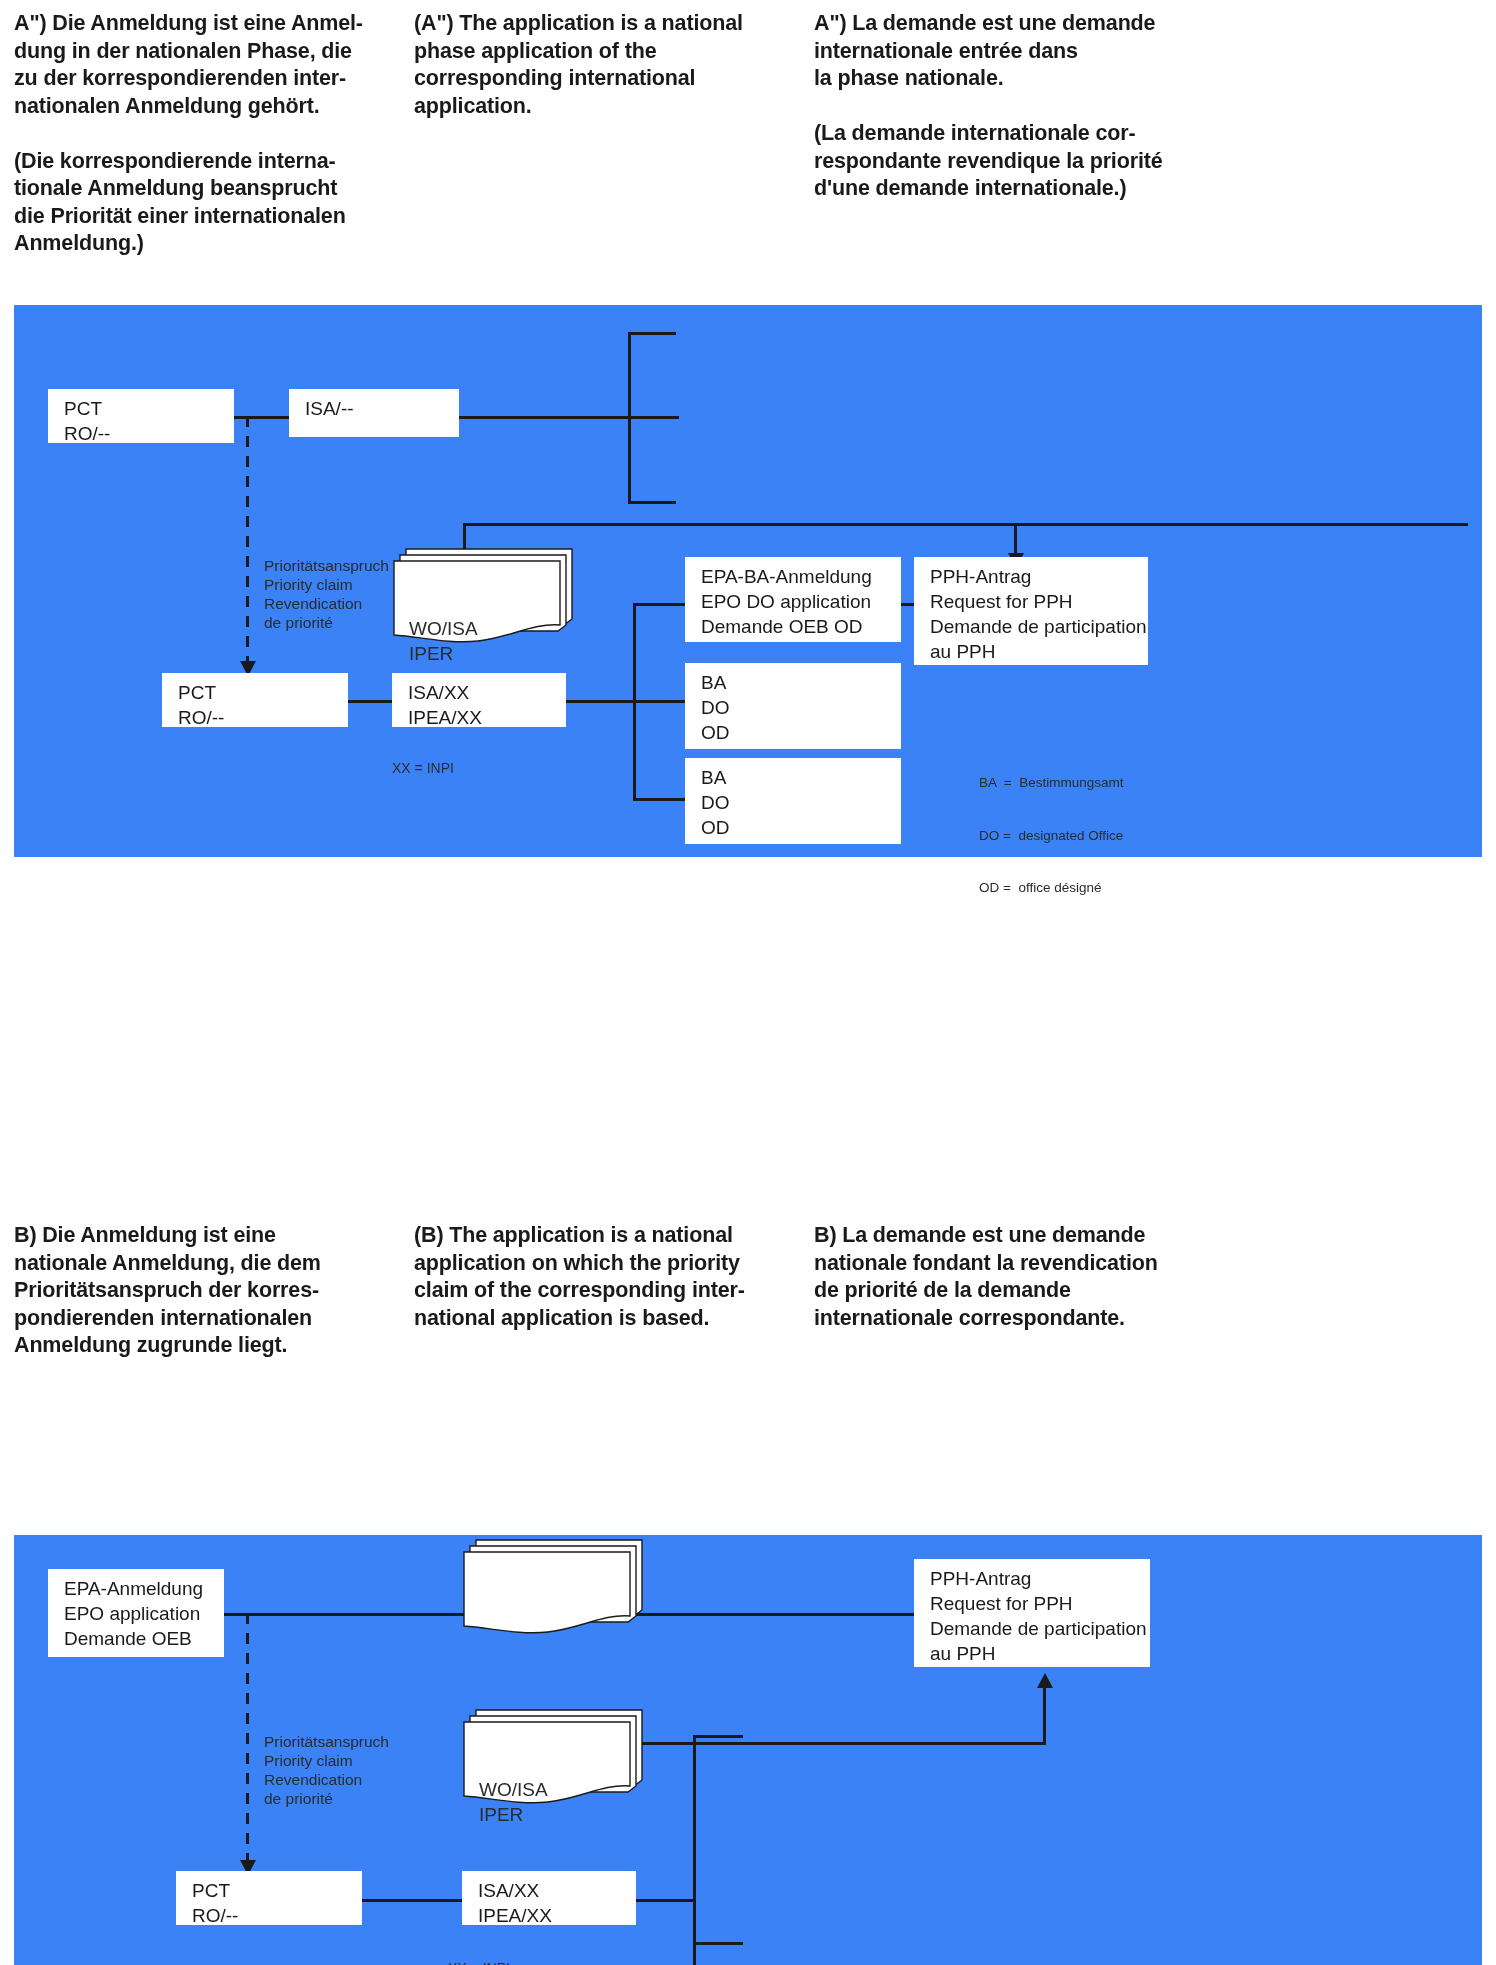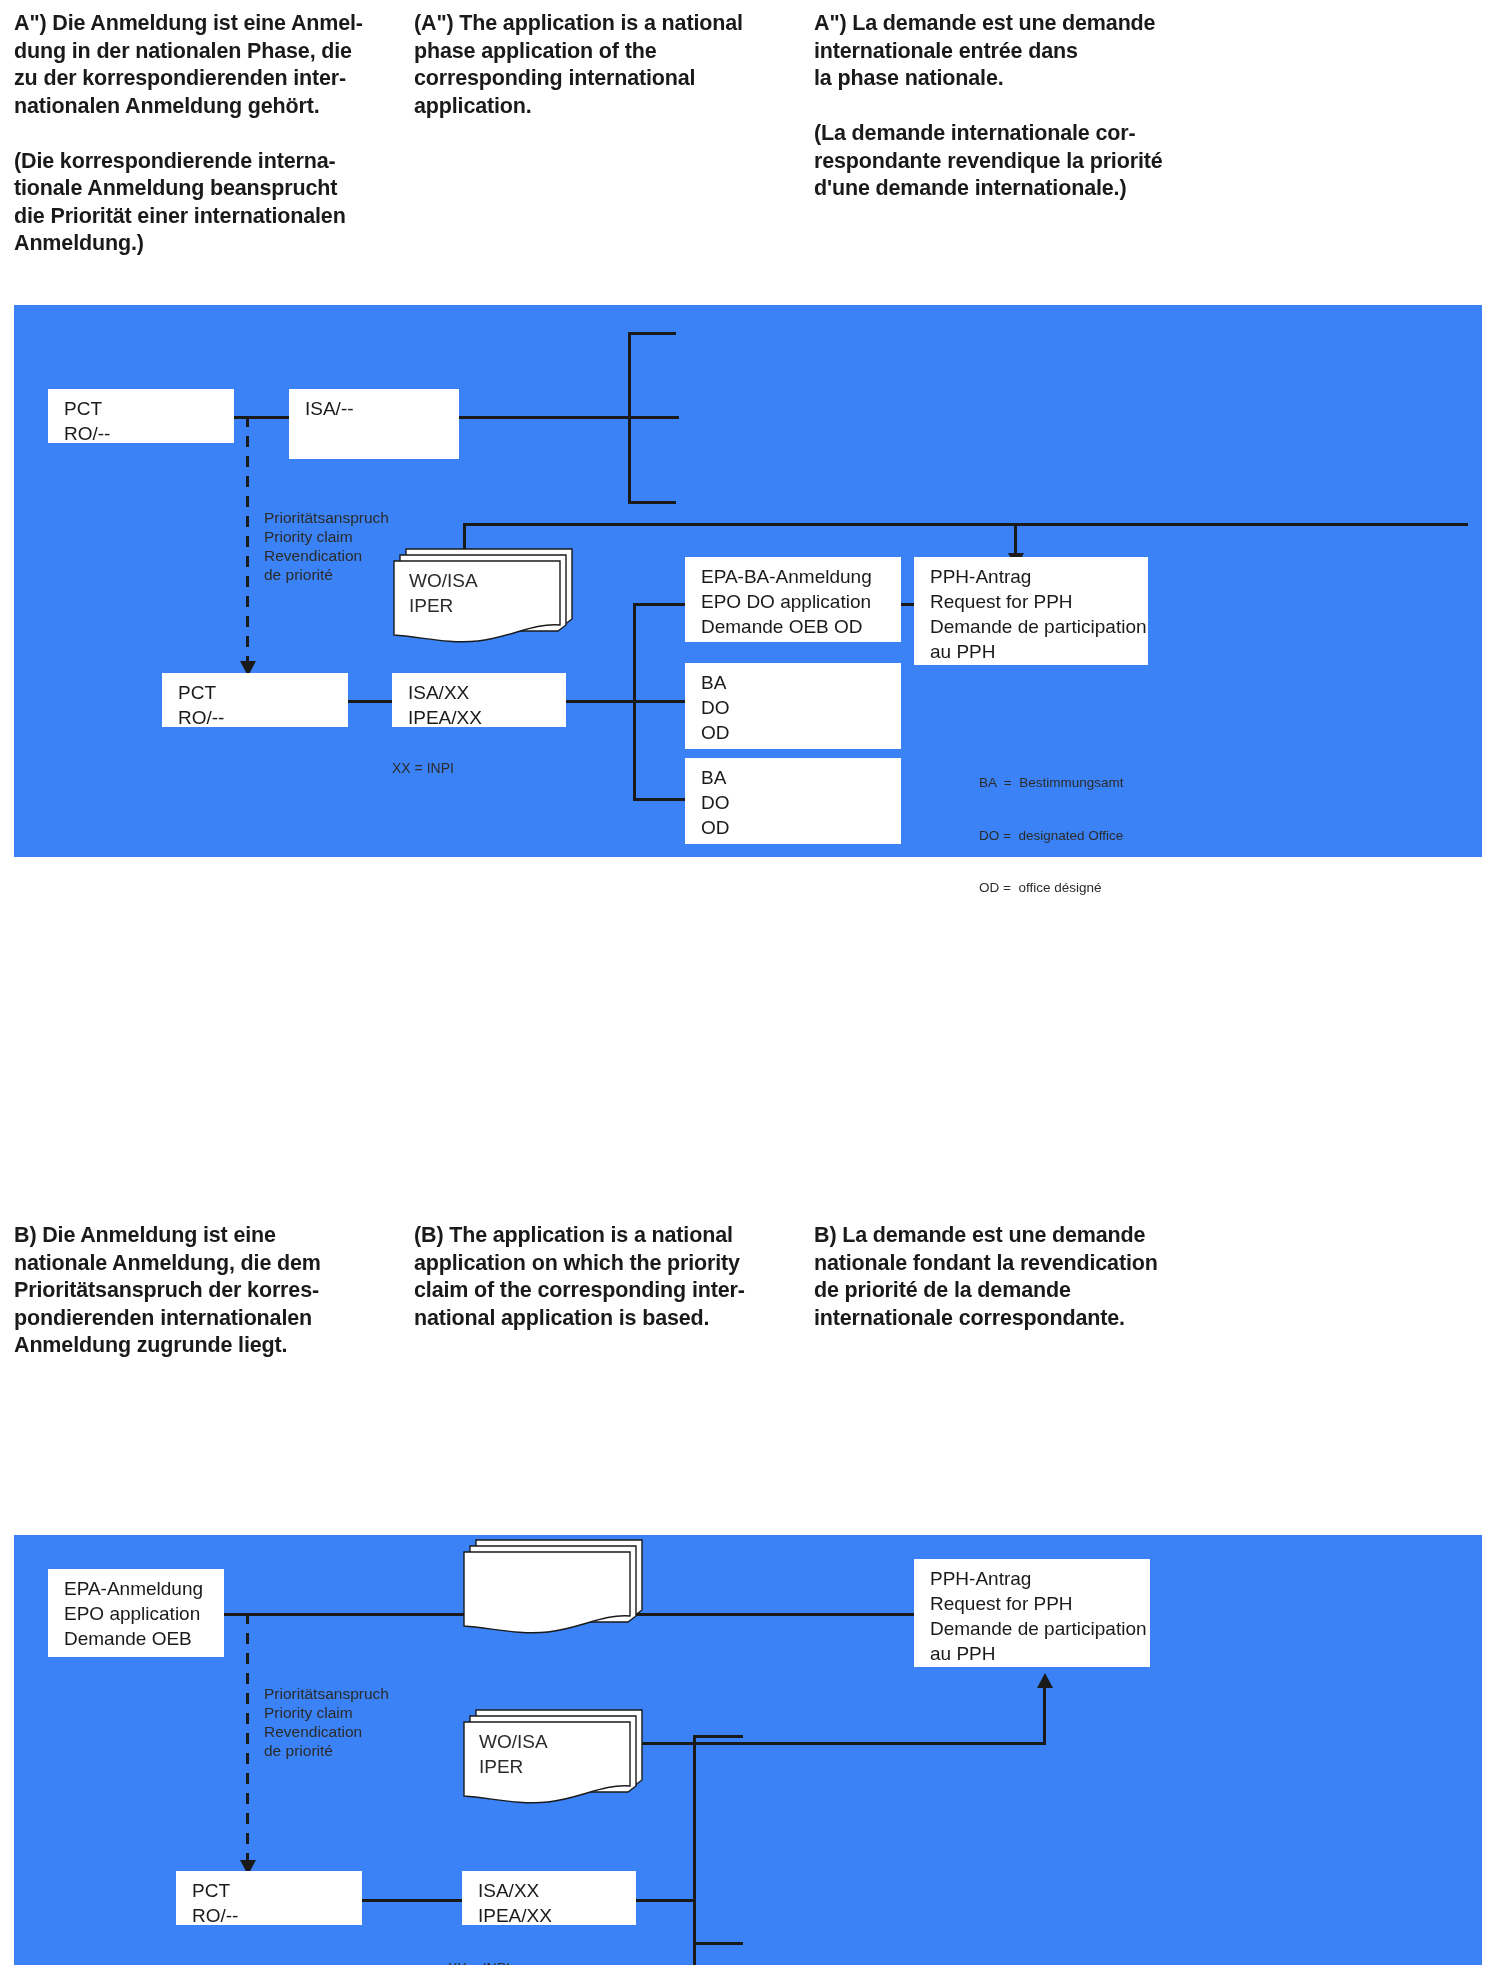--- a/index.html
+++ b/index.html
@@ -42,20 +42,21 @@
     padding:7px 0 7px 16px;
     z-index:3;
   }
   .panel .plainlabel {
     position:absolute;
     font-size:15.5px;
     line-height:19px;
     white-space:pre-line;
     z-index:3;
     color:#2b2b2b;
+    margin-top:48px;
   }
   .panel .smalllabel {
     position:absolute;
     font-size:14px;
     line-height:17px;
     white-space:pre-line;
     z-index:3;
     color:#2b2b2b;
   }
   .panel .legend {
@@ -117,21 +118,21 @@
 
   <div class="vline" style="left:614px; top:27px; height:172px;"></div>
   <div class="hline" style="left:614px; top:27px; width:48px;"></div>
   <div class="hline" style="left:614px; top:196px; width:48px;"></div>
 
   <div class="node" style="left:34px; top:84px; width:186px; height:54px;">PCT
 RO/--</div>
 
   <div class="hline" style="left:220px; top:111px; width:55px;"></div>
 
-  <div class="node" style="left:275px; top:84px; width:170px; height:70px;">ISA/--</div>
+  <div class="node" style="left:275px; top:84px; width:170px; height:48px;">ISA/--</div>
 
   <div class="hline" style="left:445px; top:111px; width:220px;"></div>
 
   <div class="dash" style="left:232px; top:111px; height:250px;"></div>
   <div class="arrowdown" style="left:226px; top:356px;"></div>
 
   <div class="plainlabel" style="left:250px; top:203px;">Prioritätsanspruch
 Priority claim
 Revendication
 de priorité</div>

